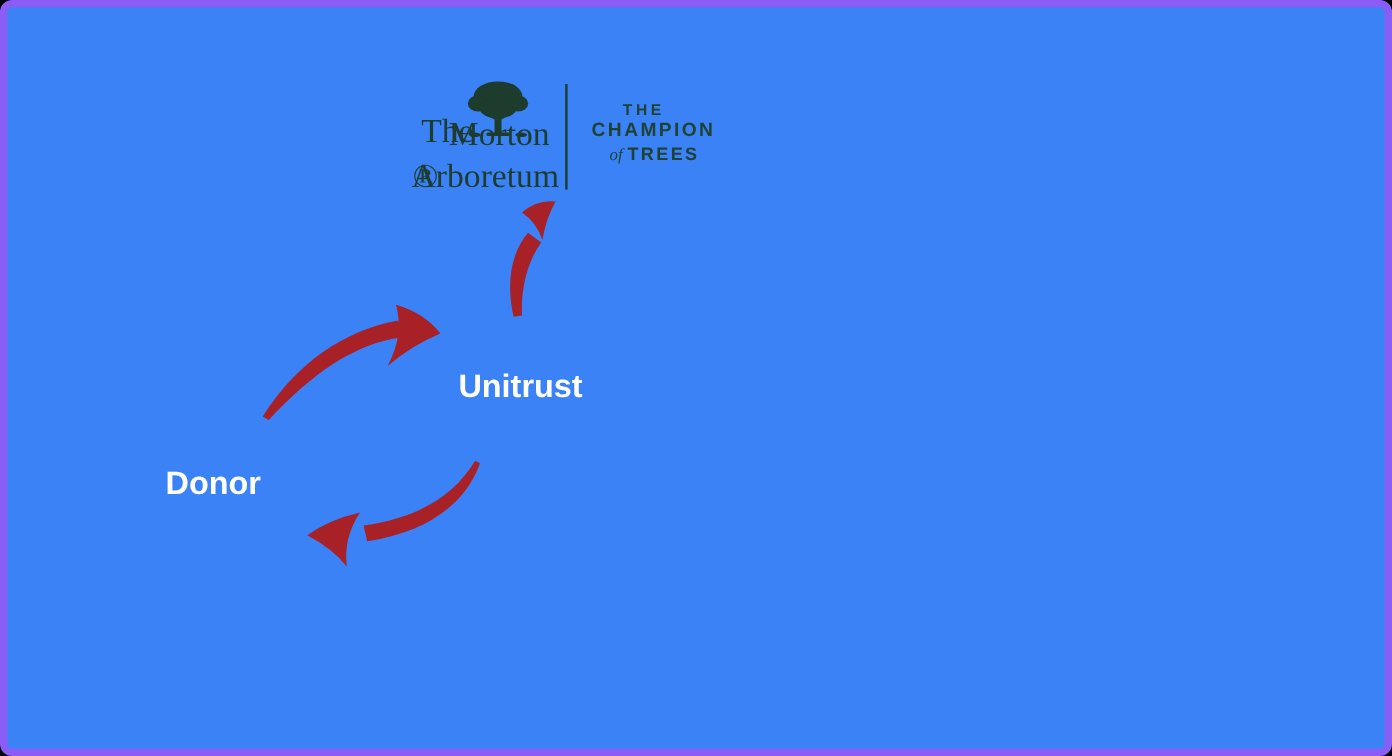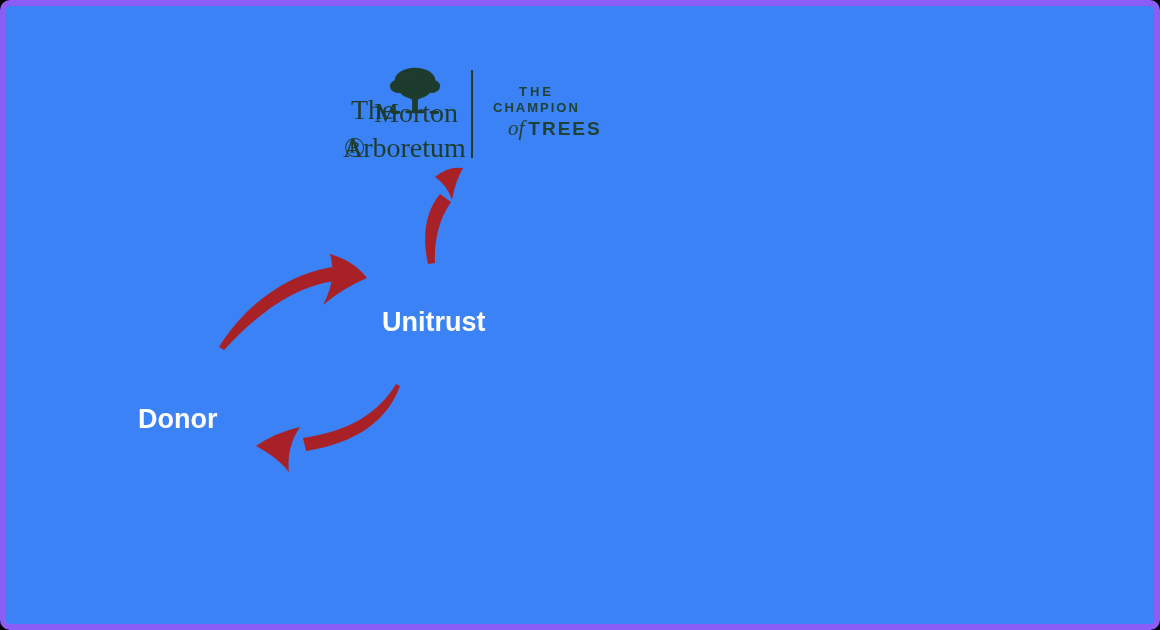--- a/index.html
+++ b/index.html
@@ -29,43 +29,43 @@
   .logo-reg{font-size:11px;vertical-align:10px;margin-left:1px;}
   .tree{position:absolute;left:380px;top:58px;width:58px;height:58px;}
   .divider{position:absolute;left:465px;top:64px;width:2px;height:88px;background:#1e3c2d;}
   .campaign{position:absolute;left:487px;top:79px;color:#1f4233;}
   .c-the{
     display:block;margin-left:26px;
     font-size:13px;font-weight:bold;letter-spacing:3px;line-height:1;
   }
   .c-champion{
     display:block;margin-top:3px;
-    font-size:13px;font-weight:bold;letter-spacing:2px;line-height:1;
+    font-size:16px;font-weight:bold;letter-spacing:2px;line-height:1;
   }
   .c-line3{display:block;margin-left:15px;margin-top:4px;line-height:1;}
   .c-of{
     font-family:"Liberation Serif", serif;
-    font-style:italic;font-size:21px;color:#1f4233;text-align:right;
+    font-style:italic;font-size:14px;color:#1f4233;text-align:right;
   }
   .c-trees{
-    font-size:19px;font-weight:bold;letter-spacing:2px;margin-left:4px;
+    font-size:15px;font-weight:bold;letter-spacing:2px;margin-left:4px;
   }
   
   .arrows-svg{position:absolute;left:0;top:0;width:1160px;height:630px;}
   .arrows-svg path{fill:#a82126;}
   .node-label{
     position:absolute;
     color:#ffffff;
     font-size:27px;
     font-weight:bold;
     line-height:1;
     white-space:nowrap;
   }
   .label-unitrust{left:376px;top:303px;}
-  .label-donor{left:132px;top:400px;}
+  .label-donor{left:132px;top:384px;}
 </style>
 </head>
 <body>
 
 <div class="page">
 
   <svg class="arrows-svg" viewBox="0 0 1160 630">
 
     <g>
       <path d="M 213,341 C 240,298 280,269 326,261 L 329,275 C 289,280 252,307 218,344 Z" fill="#a82126"></path>

